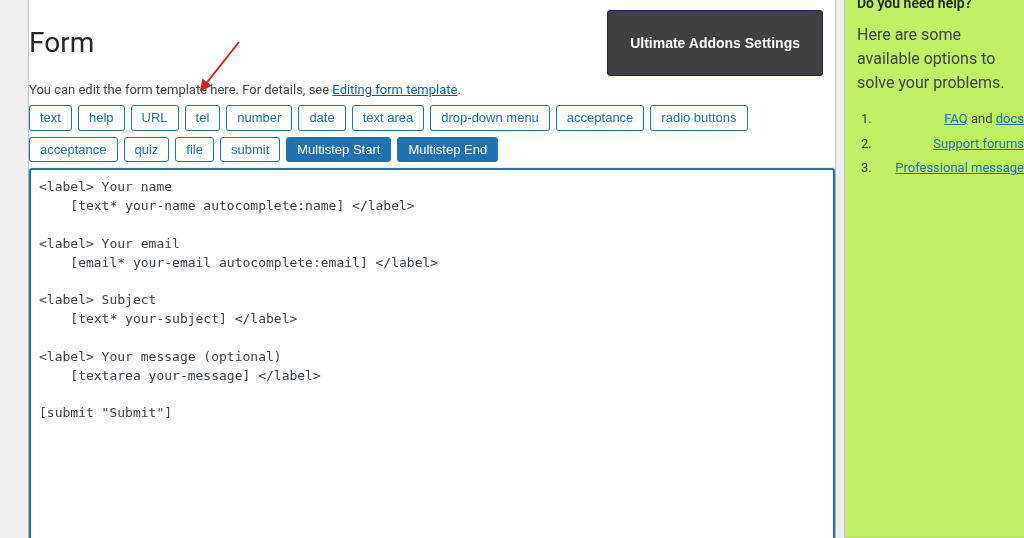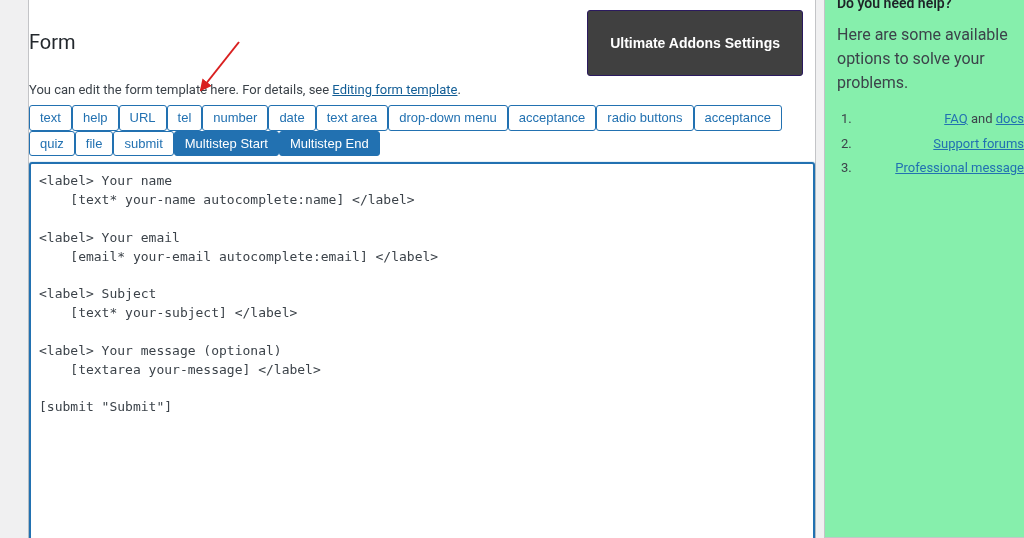--- a/index.html
+++ b/index.html
@@ -32,21 +32,21 @@
       left: 168px;
       pointer-events: none;
     }
     .form-header {
       display: flex;
       align-items: center;
       justify-content: space-between;
       padding: 0 12px 4px 0;
     }
     .form-title {
-      font-size: 20px;
+      font-size: 28px;
       font-weight: 400;
       color: #23282d;
       padding: 2px 0 4px 0;
       margin-left: 0px;
     }
     .addons-btn {
       background: #404040;
       color: #fff;
       border: 1px solid #2b1a5f;
       border-radius: 3px;
@@ -60,20 +60,21 @@
       color: #3c434a;
       margin: 2px 0 8px 0;
     }
     .form-desc a {
       color: #135e96;
       text-decoration: underline;
     }
     .tag-row {
       display: flex;
       flex-wrap: wrap;
+      gap: 6px;
       margin-bottom: 6px;
       padding: 0 0 0 0px;
     }
     .tag-btn {
       border: 1px solid #2271b1;
       background: #fff;
       color: #2271b1;
       font-size: 13px;
       padding: 4px 10px;
       border-radius: 3px;
@@ -95,22 +96,22 @@
       padding: 8px;
       color: #3c434a;
       background: #fff;
       resize: none;
       outline: none;
       overflow: auto;
       box-shadow: 0 0 0 1px rgba(34,113,177,0.1);
       white-space: pre;
     }
     .side-panel {
-      width: 200px;
-      background: #86efac;
+      width: 180px;
+      background: #bef264;
       border: 1px solid #c3c4c7;
       border-top: none;
       border-right: none;
       padding: 0 0 0 12px;
       margin-right: 0;
     }
     .side-title {
       font-size: 14px;
       font-weight: 600;
       color: #1d2327;

